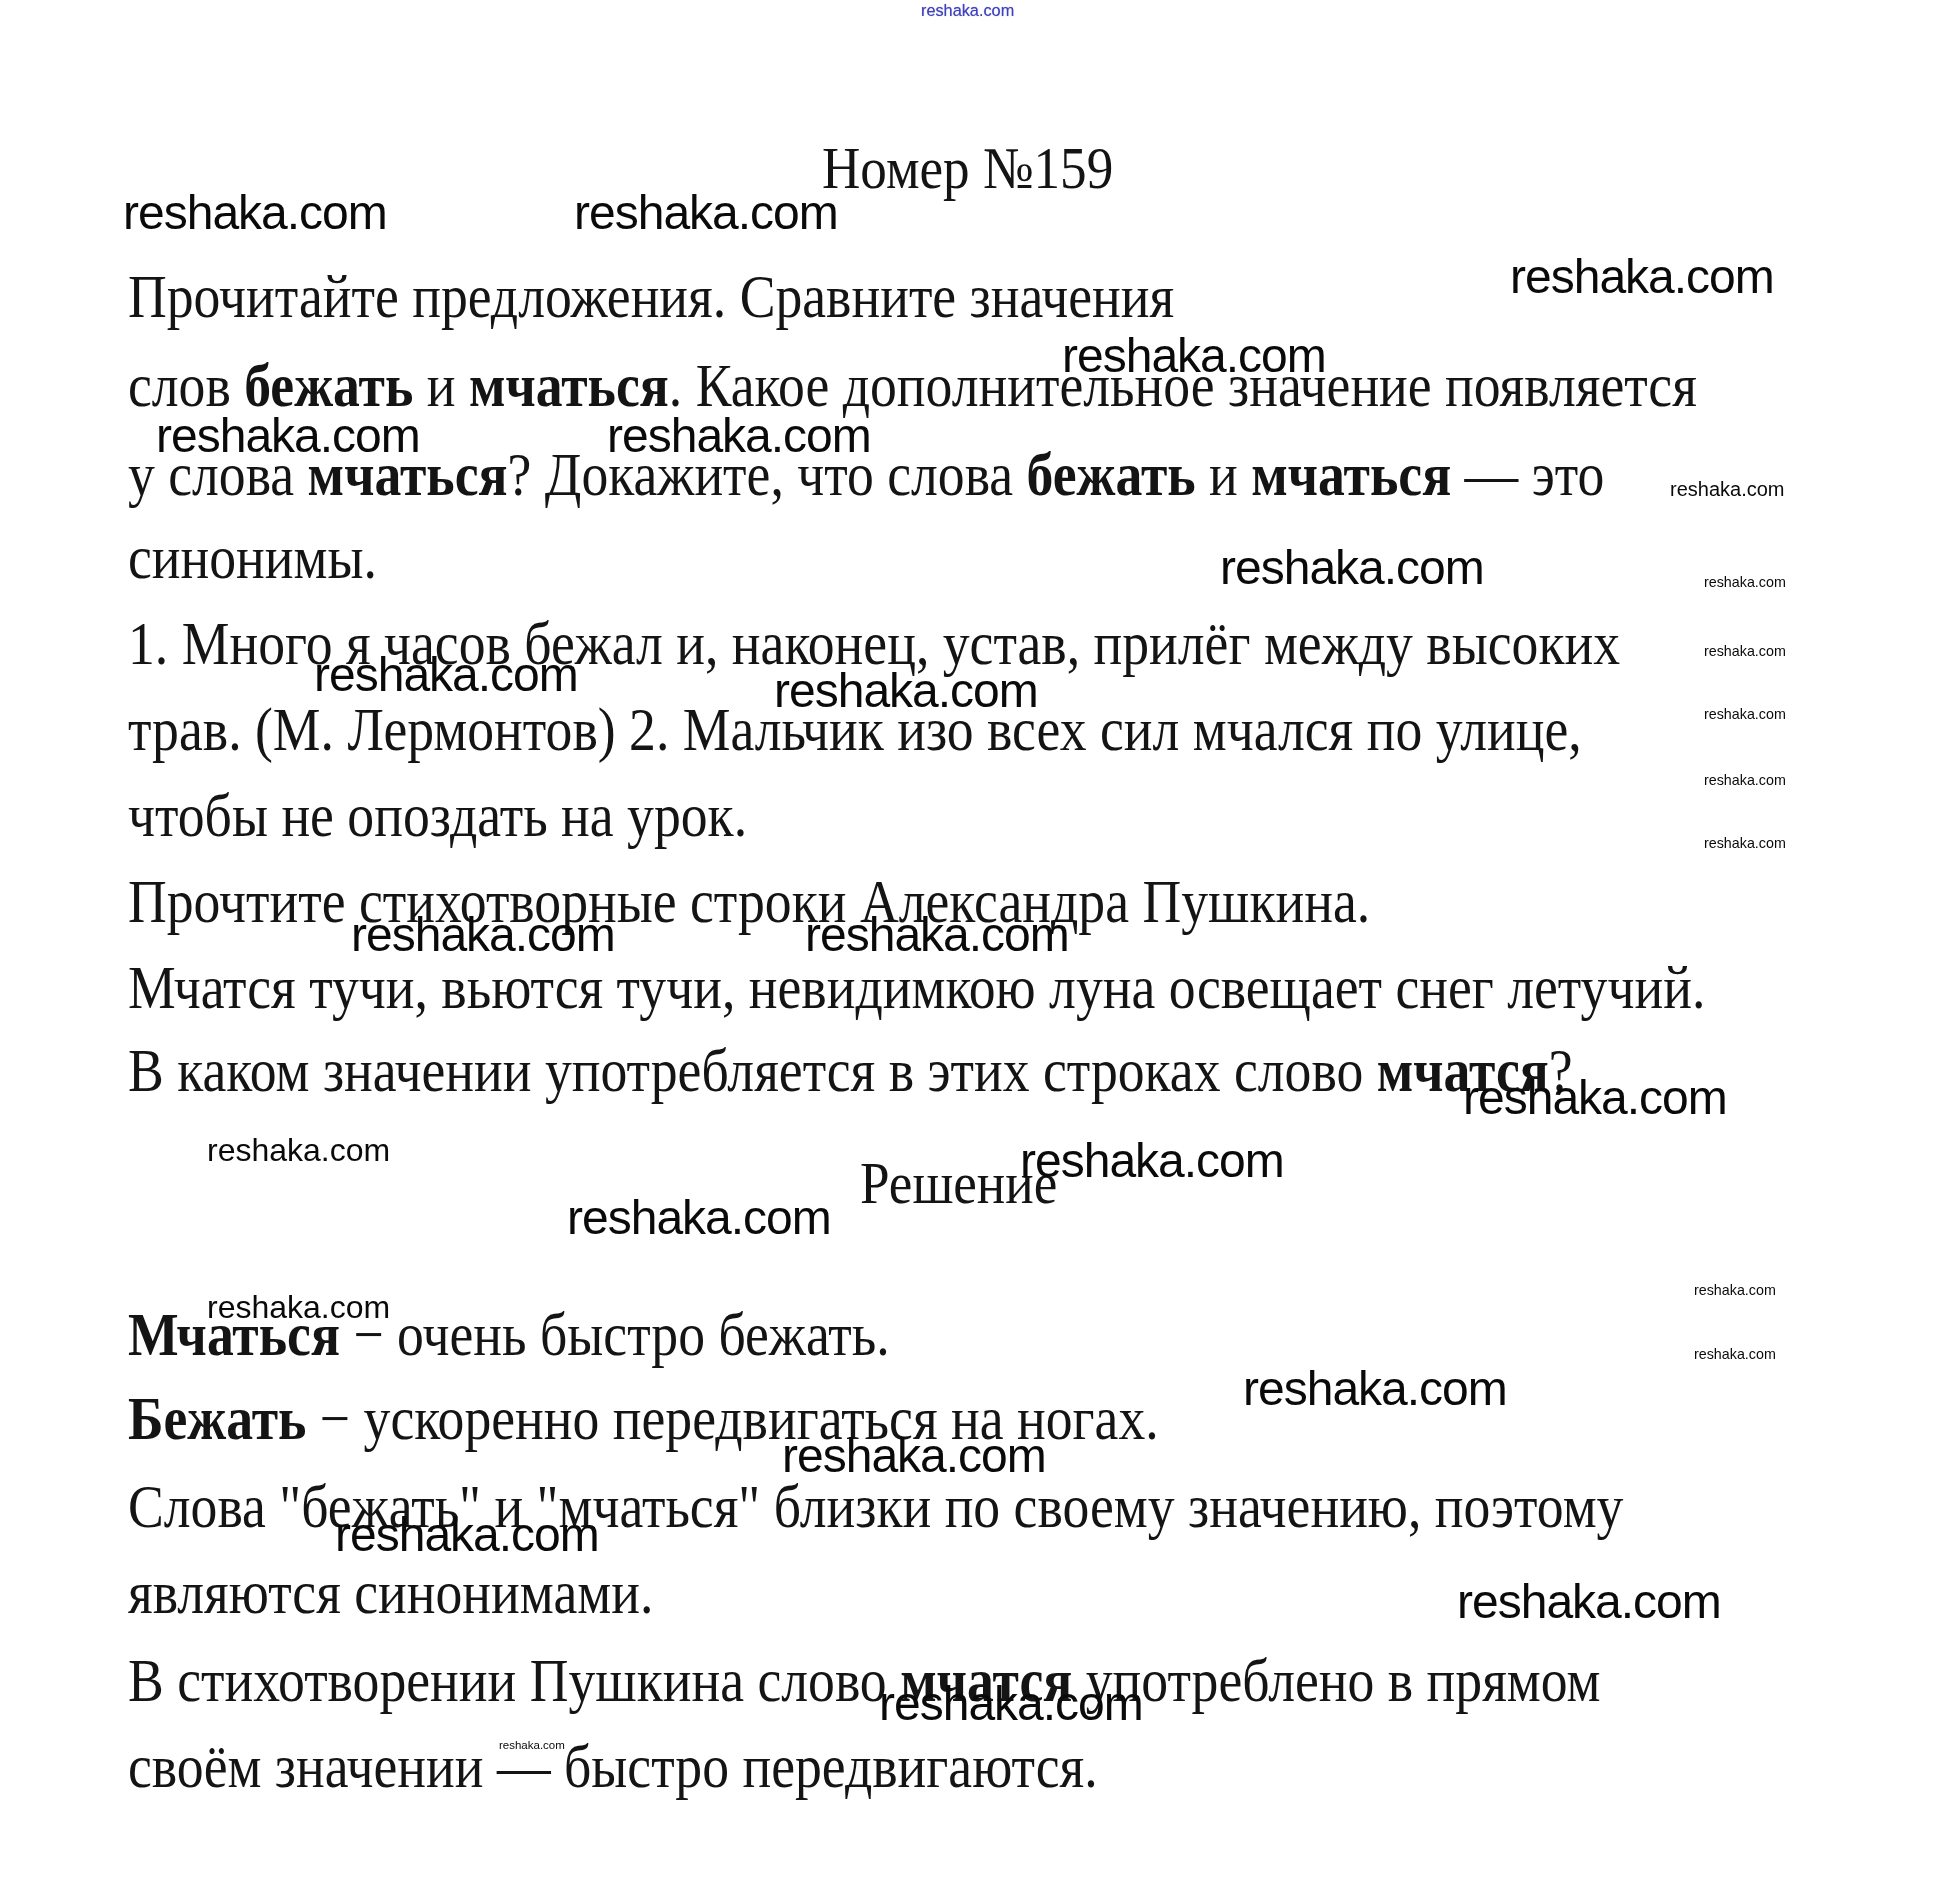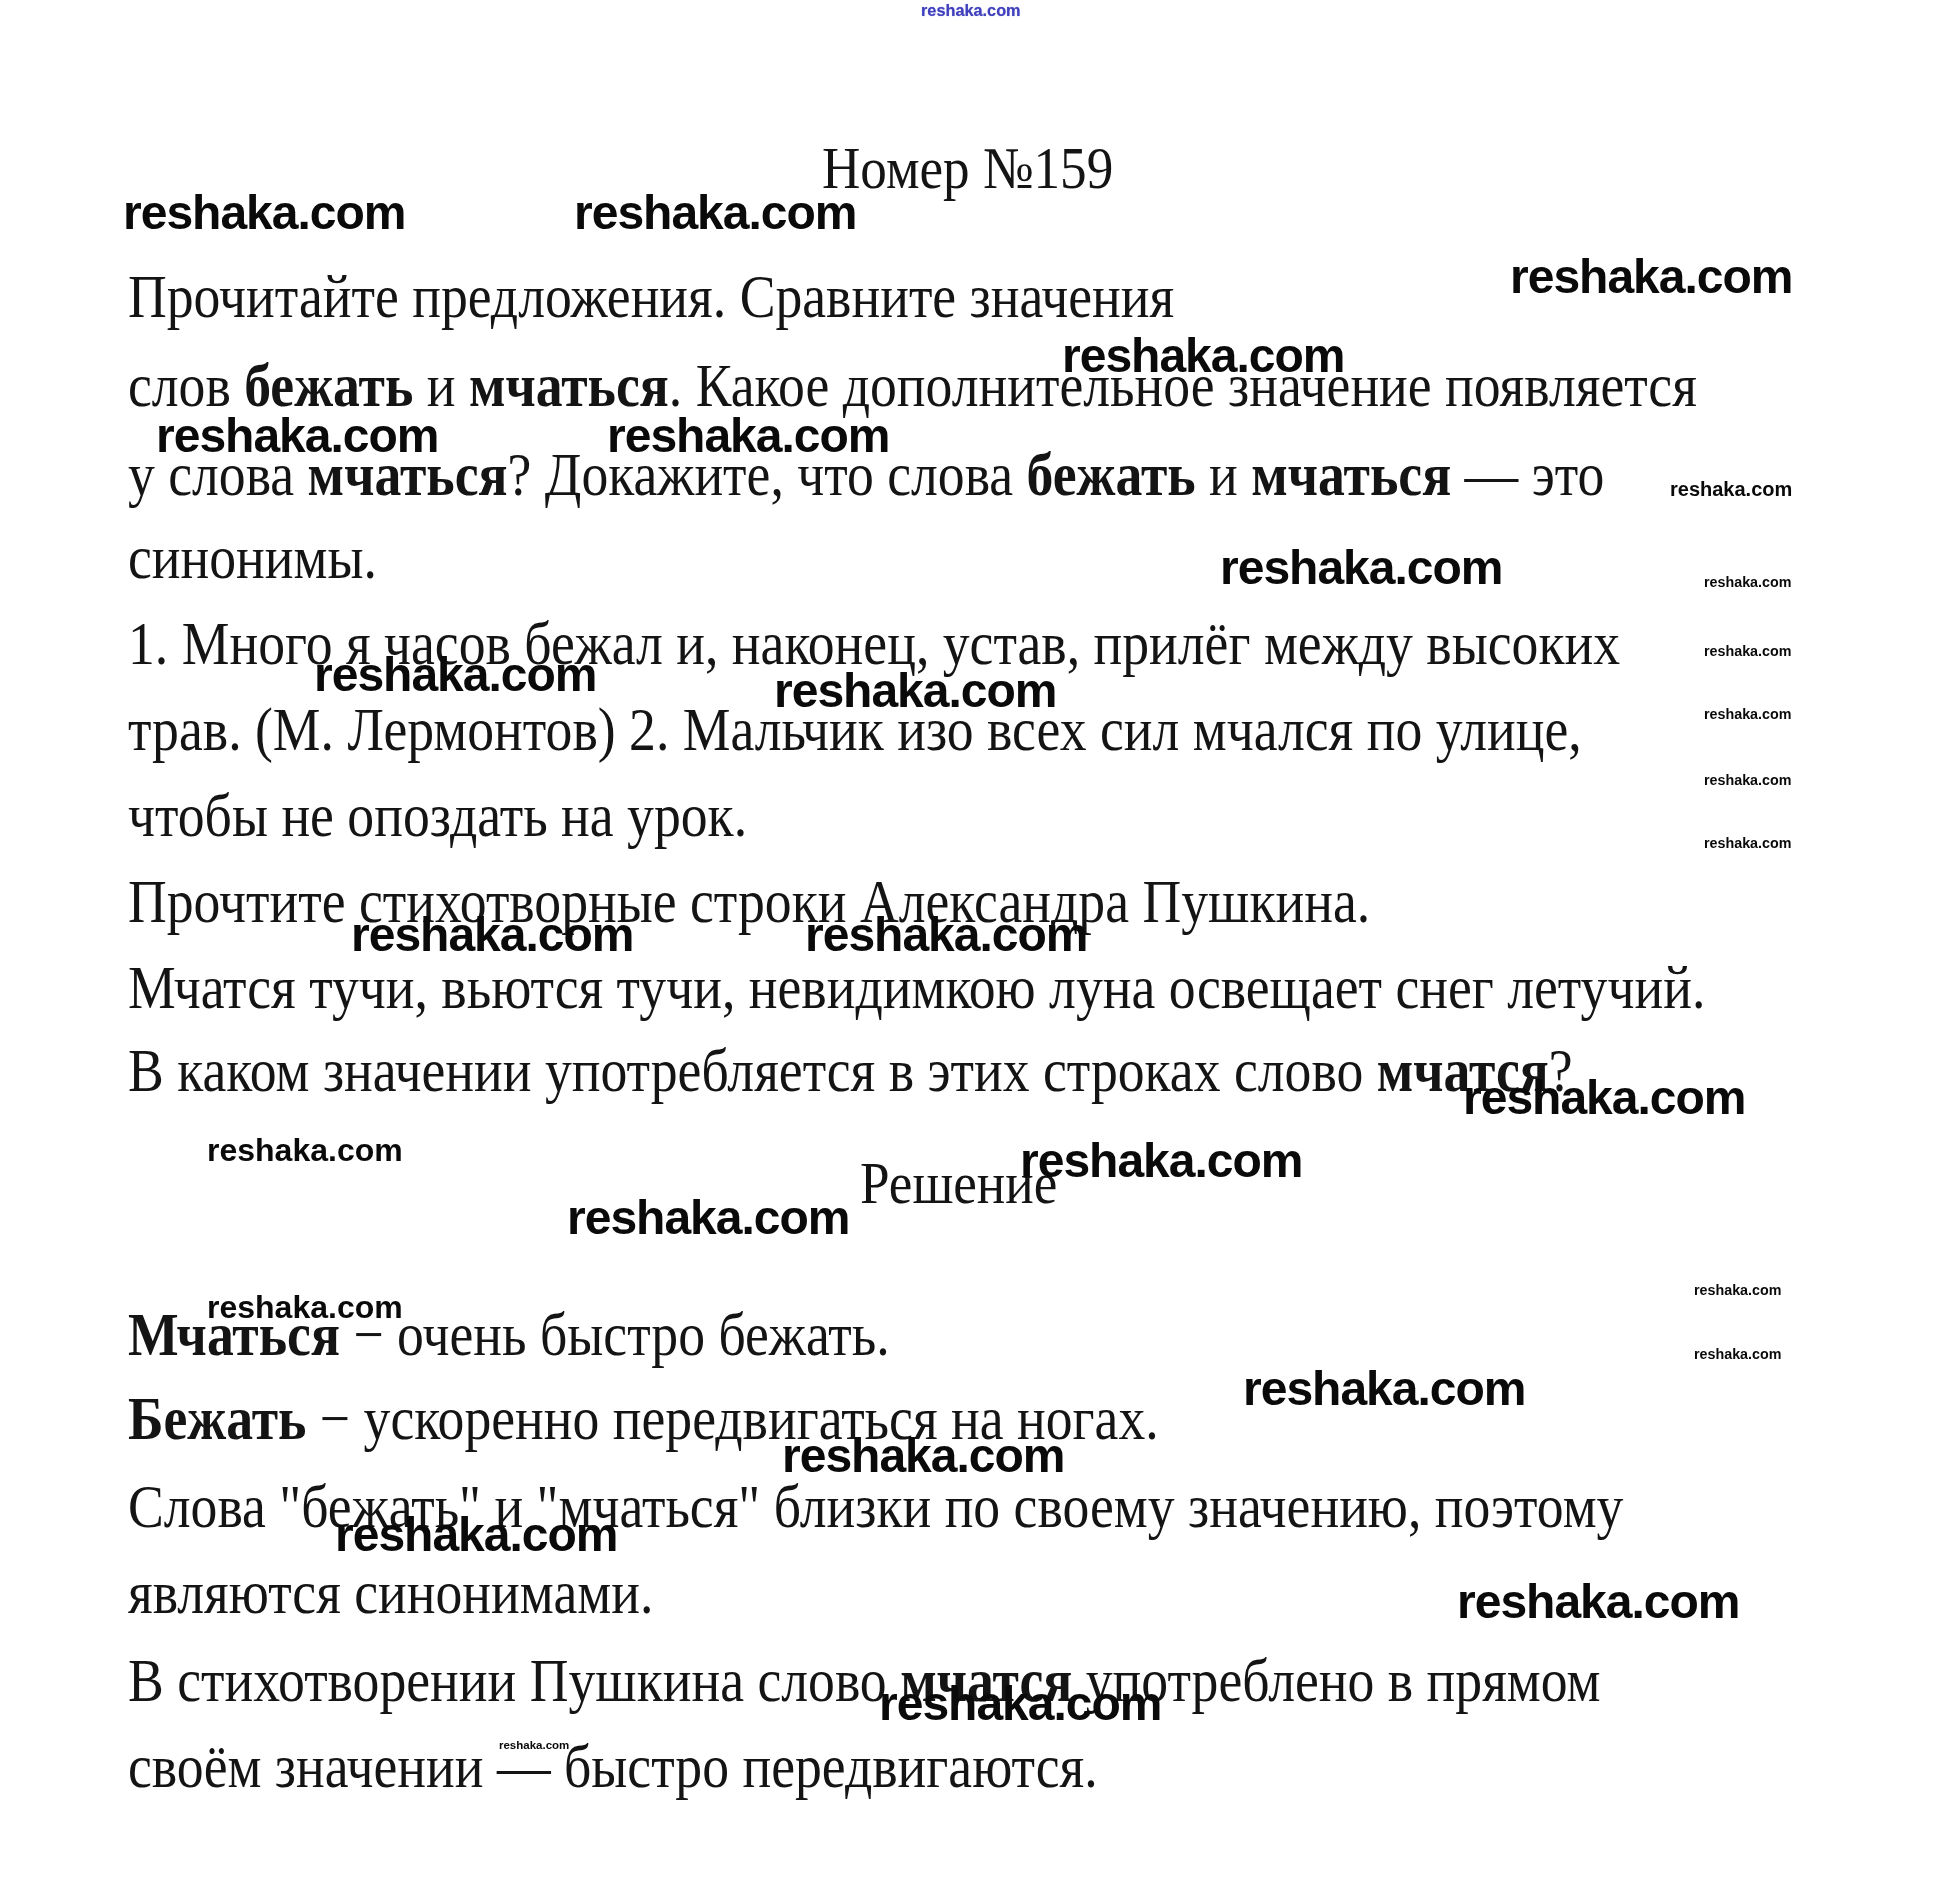--- a/index.html
+++ b/index.html
@@ -28,21 +28,21 @@
     line-height: 59px;
     color: #141414;
     transform: scaleX(0.9);
     transform-origin: 0 0;
   }
   .wm {
     position: absolute;
     white-space: nowrap;
     font-family: "Liberation Sans", sans-serif;
     color: #0a0a0a;
-    font-weight: 700;
+    font-weight: 400;
   }
   .wm-lg  { font-size: 48px; line-height: 48px; letter-spacing: -1px; }
   .wm-md  { font-size: 32px; line-height: 32px; }
   .wm-sm2 { font-size: 20px; line-height: 20px; }
   .wm-sm  { font-size: 14.3px; line-height: 14.3px; }
   .wm-xs  { font-size: 11.5px; line-height: 11.5px; }
   .wm-blue {
     font-size: 16.3px; line-height: 16.3px;
     color: #4040bd;
     text-shadow: 0 0 1px #8888dd;

